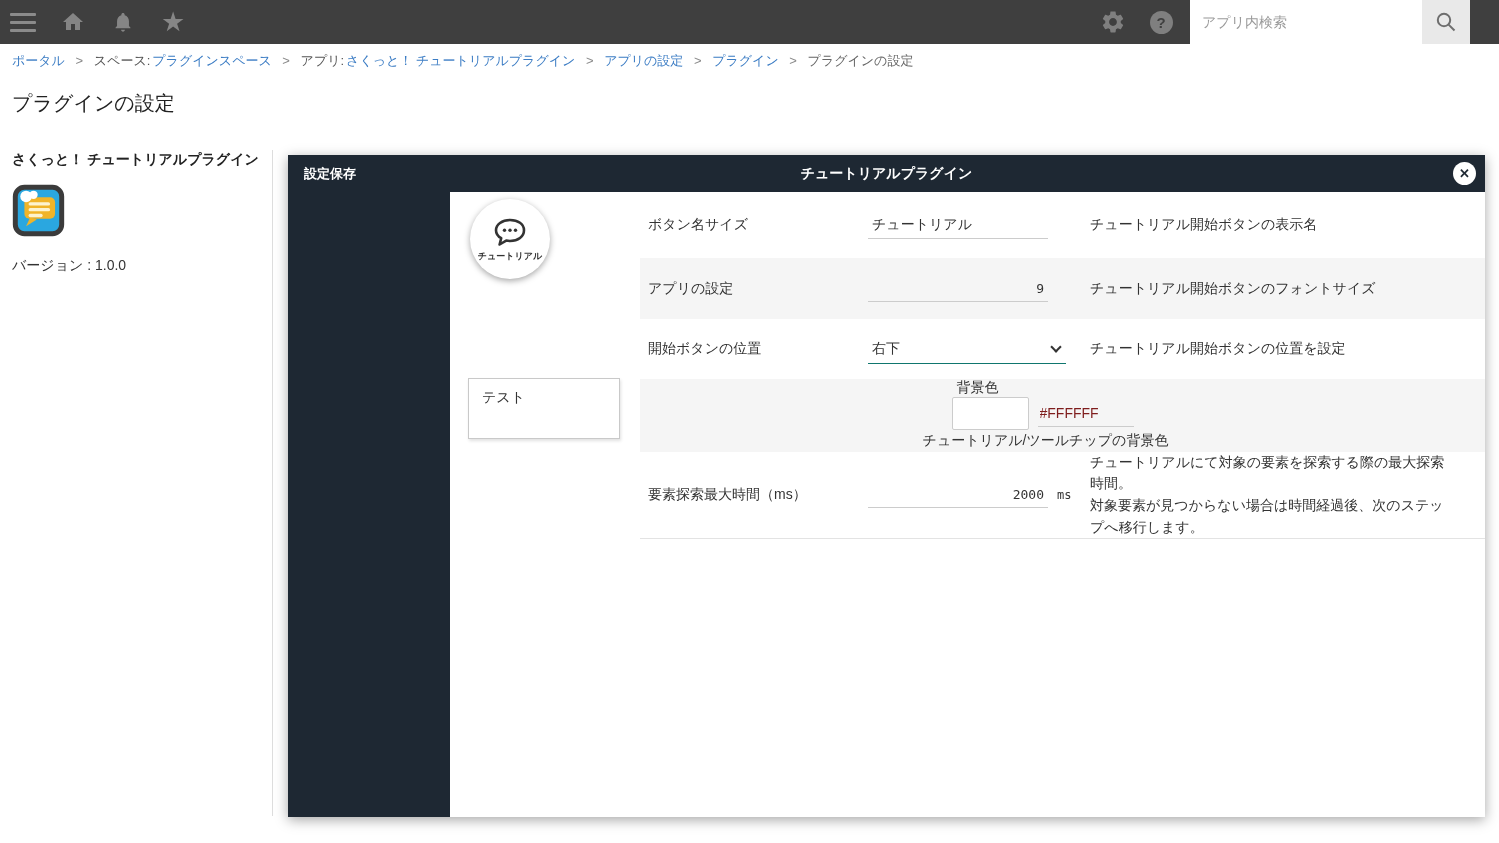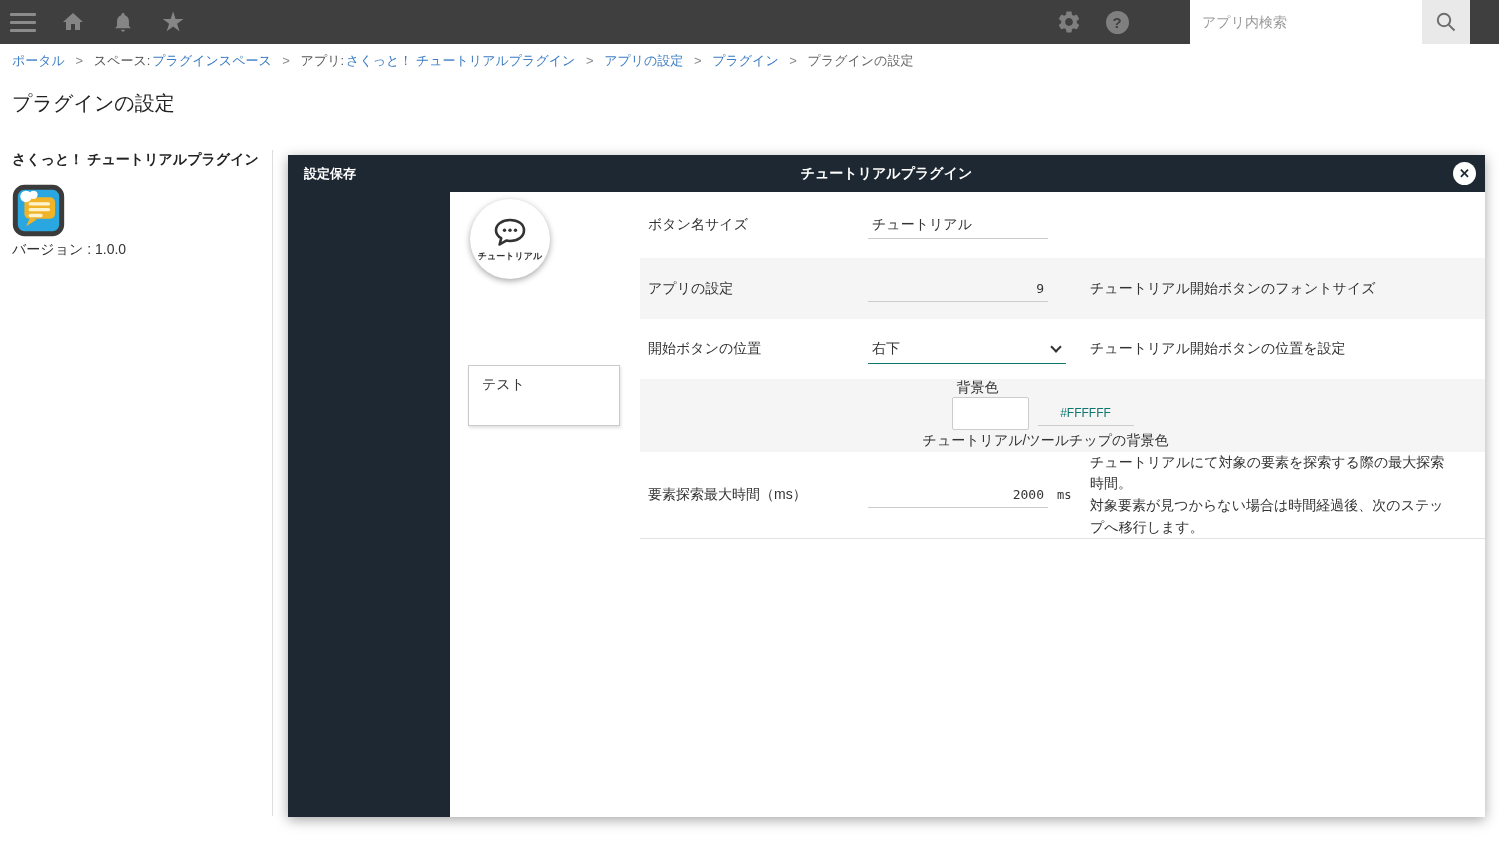--- a/index.html
+++ b/index.html
@@ -8,40 +8,40 @@
   
   .topbar { position:absolute; left:0; top:0; width:1499px; height:44px; background:#3f3f3f; display:flex; align-items:center; }
   .topbar-left { display:flex; align-items:center; gap:24px; padding-left:10px; }
   .tb-icon { width:26px; height:26px; display:flex; align-items:center; justify-content:center; cursor:pointer; }
   .hamburger { display:flex; flex-direction:column; gap:5px; width:26px; }
   .hamburger span { display:block; height:3px; background:#8b8b8b; border-radius:1px; }
   .star-glyph { color:#868686; font-size:27px; line-height:1; }
   .topbar-right { margin-left:auto; display:flex; align-items:center; height:44px; }
   .help-circle { width:23px; height:23px; border-radius:50%; background:#7f7f7f; color:#3f3f3f; font-weight:bold; font-size:15px; display:flex; align-items:center; justify-content:center; }
   .searchbox { margin-left:16px; display:flex; height:44px; }
-  .search-input { width:232px; height:44px; border:none; outline:none; padding:0 12px; font-size:14px; background:#fff; color:#333;margin-left:44px; }
+  .search-input { width:232px; height:44px; border:none; outline:none; padding:0 12px; font-size:14px; background:#fff; color:#333; }
   .search-input::placeholder { color:#9a9a9a; }
   .search-btn { width:48px; height:44px; background:#e9e9e9; border:none; display:flex; align-items:center; justify-content:center; cursor:pointer; }
   .topbar-spacer { width:29px; height:44px; }
 
   
   .breadcrumb { position:absolute; left:12px; top:52px; font-size:13px; color:#666; white-space:nowrap; }
   .breadcrumb a { color:#3b7cc4; text-decoration:none; cursor:pointer; }
   .crumb-sep { color:#8a8a8a; margin:0 7px; }
   .crumb-prefix { color:#555; margin-right:2px; }
   .crumb-current { color:#666; }
 
   
   .page-title { position:absolute; left:12px; top:90px; font-size:20px; color:#222; font-weight:normal; }
 
   
   .plugin-panel { position:absolute; left:12px; top:151px; width:250px; }
   .plugin-name { font-size:14px; font-weight:bold; color:#222; }
   .plugin-icon { margin-top:15px; width:53px; height:53px; display:block; }
-  .plugin-version { margin-top:4px; font-size:14px; color:#333; }
+  .plugin-version { margin-top:20px; font-size:14px; color:#333; }
   .v-divider { position:absolute; left:272px; top:150px; width:1px; height:666px; background:#ddd; }
 
   
   .modal { position:absolute; left:288px; top:155px; width:1197px; height:662px; background:#1e2833; box-shadow:0 3px 12px rgba(0,0,0,.35);text-decoration:underline; }
   .modal-header { position:relative; height:37px; }
   .save-btn { position:absolute; left:0; top:0; height:37px; padding:0 16px; background:transparent; border:none; color:#fff; font-weight:bold; font-size:13px; cursor:pointer; font-family:inherit; }
   .modal-title { position:absolute; left:0; top:0; width:100%; height:37px; line-height:37px; text-align:center; color:#fff; font-weight:bold; font-size:14px; pointer-events:none; }
   .close-btn { position:absolute; right:9px; top:7px; width:23px; height:23px; border-radius:50%; background:#fff; border:none; color:#1e2833; font-weight:bold; font-size:13px; line-height:1; cursor:pointer; display:flex; align-items:center; justify-content:center; }
 
   .modal-nav { position:absolute; left:0; top:37px; width:162px; bottom:0; }
@@ -50,41 +50,41 @@
   .nav-item.active::after { content:''; position:absolute; right:0; top:50%; margin-top:-9px; width:0; height:0; border-top:9px solid transparent; border-bottom:9px solid transparent; border-right:9px solid #fff; }
 
   .modal-content { position:absolute; left:162px; top:37px; right:0; bottom:0; background:#fff; overflow:hidden; }
 
   
   .tutorial-circle { position:absolute; left:20px; top:7px; width:80px; height:80px; border-radius:50%; background:#fff; box-shadow:0 2px 6px rgba(0,0,0,.35); display:flex; flex-direction:column; align-items:center; justify-content:center; cursor:pointer; }
   .tutorial-circle .bubble { margin-top:2px; }
   .tutorial-circle .tc-label { font-size:9px; font-weight:bold; color:#333; margin-top:1px; }
 
   
-  .test-box { position:absolute; left:18px; top:173px; width:152px; height:61px; background:#fff; border:1px solid #c9c9c9; box-shadow:1px 2px 3px rgba(0,0,0,.12); padding:10px 13px; font-size:14px; color:#333; cursor:pointer; }
+  .test-box { position:absolute; left:18px; top:186px; width:152px; height:61px; background:#fff; border:1px solid #c9c9c9; box-shadow:1px 2px 3px rgba(0,0,0,.12); padding:10px 13px; font-size:14px; color:#333; cursor:pointer; }
 
   
   .form-rows { position:absolute; left:190px; top:0; right:0; }
   .form-row { display:flex; align-items:center; }
   .form-row:nth-child(even) { background:#f5f5f5; }
   .form-row:nth-child(1) { min-height:66px; }
   .form-row:nth-child(2) { min-height:61px; }
   .form-row:nth-child(3) { min-height:60px; }
   .form-row:nth-child(4) { min-height:59px;flex-direction:column; }
   .form-row:nth-child(5) { min-height:86px; border-bottom:1px solid #e3e3e3; }
   .col-label { width:228px; padding-left:8px; font-size:14px; color:#333; flex-shrink:0; }
   .col-control { width:222px; flex-shrink:0; display:flex; align-items:center; }
   .col-desc { flex:1; padding-right:34px; font-size:14px; color:#333; line-height:1.55; white-space:pre-line; }
 
   .line-input { width:180px; border:none; border-bottom:1px solid #ccc; background:transparent; font-size:14px; color:#333; padding:5px 4px; outline:none; font-family:inherit; }
   .line-input.num { text-align:right; font-family:"DejaVu Sans Mono",monospace; font-size:13px; }
   .select-box { width:198px; border-bottom:1px solid #0f766e; display:flex; align-items:center; justify-content:space-between; padding:5px 4px; font-size:14px; color:#333; cursor:pointer; }
   .chevron { width:8px; height:8px; border-right:2px solid #333; border-bottom:2px solid #333; transform:rotate(45deg); margin-right:2px; margin-top:-4px; }
   .swatch { width:77px; height:33px; border:1px solid #ccc; border-radius:2px; background:#fff; cursor:pointer; flex-shrink:0; }
-  .hex-input { width:96px; margin-left:9px; border:none; border-bottom:1px solid #ccc; font-size:12px; color:#0f766e; padding:5px 2px; outline:none; background:transparent; font-family:inherit;text-align:center; }
+  .hex-input { width:96px; margin-left:9px; border:none; border-bottom:1px solid #ccc; font-size:14px; color:#7f1d1d; padding:5px 2px; outline:none; background:transparent; font-family:inherit; }
   .unit { margin-left:9px; font-family:"DejaVu Sans Mono",monospace; font-size:12px; color:#333; }
 </style>
 </head>
 <body>
 
 <div class="topbar">
   <div class="topbar-left">
     <div class="tb-icon">
       <div class="hamburger">
           <span></span>
@@ -182,20 +182,21 @@
 
     <div class="test-box">テスト</div>
 
     <div class="form-rows">
 
       <div class="form-row">
         <div class="col-label">ボタン名サイズ</div>
         <div class="col-control">
           <input class="line-input" type="text" value="チュートリアル" style="">
         </div>
+        <div class="col-desc">チュートリアル開始ボタンの表示名</div>
       </div>
 
       <div class="form-row">
         <div class="col-label">アプリの設定</div>
         <div class="col-control">
           <input class="line-input num" type="text" value="9" style="">
         </div>
         <div class="col-desc">チュートリアル開始ボタンのフォントサイズ</div>
       </div>
 

